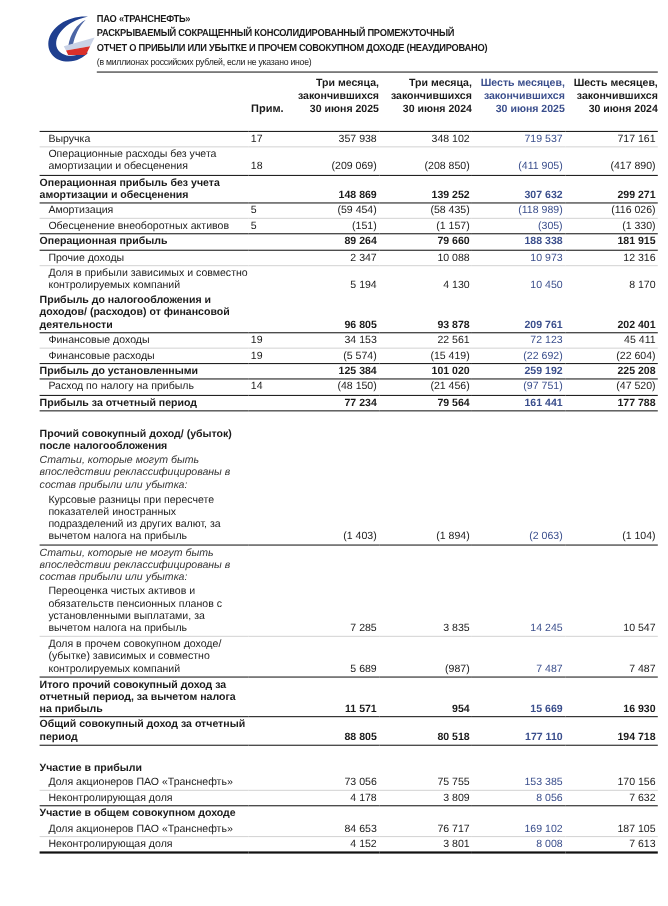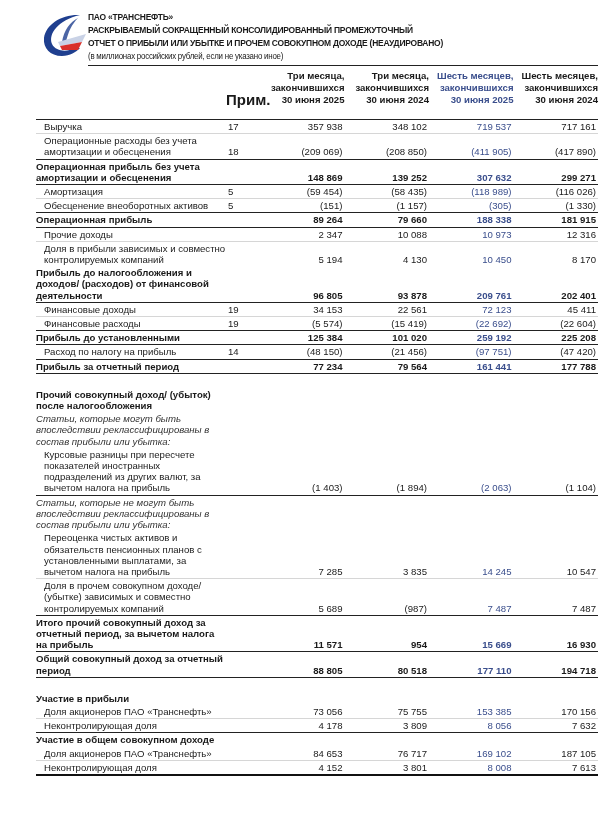--- a/index.html
+++ b/index.html
@@ -7,21 +7,21 @@
          font-family:"Liberation Sans", "DejaVu Sans", sans-serif; color:#1a1a1a; }
   .header { position:absolute; left:0; top:0; width:607px; height:80px; }
   .logo { position:absolute; left:40px; top:12px; width:50px; height:46px; }
   .htext { position:absolute; left:88px; top:11px; font-size:9.2px; line-height:13px; font-weight:bold; letter-spacing:-0.25px; transform:scaleX(0.92); transform-origin:left top; }
   .htext .sub { font-weight:normal; font-size:8.6px; }
   .hrule { position:absolute; left:88px; top:65px; width:510px; height:1px; background:#222; }
 
   table { position:absolute; left:36px; top:70px; width:562px; border-collapse:collapse; font-size:9.6px; table-layout:fixed; }
   col.c-lbl { width:190px; } col.c-note { width:34px; } col.c-v { width:84.5px; }
   th { font-weight:bold; font-size:9.6px; text-align:right; vertical-align:bottom; line-height:12px; padding:0 0 13px 0; border-bottom:1px solid #222; }
-  th.note { text-align:right; padding-left:0; font-size:15px; }
+  th.note { text-align:center; padding-left:0; font-size:10px; }
   th.blue, td.blue { color:#3a4e8c; }
   td { vertical-align:bottom; line-height:11.2px; padding:1px 0 1px 0; }
   td.lbl { padding-left:8px; }
   td.num { text-align:right; padding-right:2px; }
   td.note { text-align:left; padding-left:2px; }
   tr.thin td { border-bottom:1px solid #d6d6d6; }
   tr.bold td { font-weight:bold; border-bottom:1px solid #222; }
   tr.bold td.lbl { padding-left:0;margin-top:26px; }
   tr.sec td { font-weight:bold; }
   tr.sec td.lbl { padding-left:0; }
@@ -164,21 +164,21 @@
         <td class="num">101 020</td>
         <td class="num blue">259 192</td>
         <td class="num">225 208</td>
     </tr>
     <tr class="dark">
       <td class="lbl">Расход по налогу на прибыль</td>
         <td class="note">14</td>
       <td class="num">(48 150)</td>
         <td class="num">(21 456)</td>
         <td class="num blue">(97 751)</td>
-        <td class="num">(47 420)</td>
+        <td class="num">(47 520)</td>
     </tr>
     <tr class="bold">
       <td class="lbl">Прибыль за отчетный период</td>
         <td class="note"></td>
       <td class="num">77 234</td>
         <td class="num">79 564</td>
         <td class="num blue">161 441</td>
         <td class="num">177 788</td>
     </tr>
     <tr class="gap">

